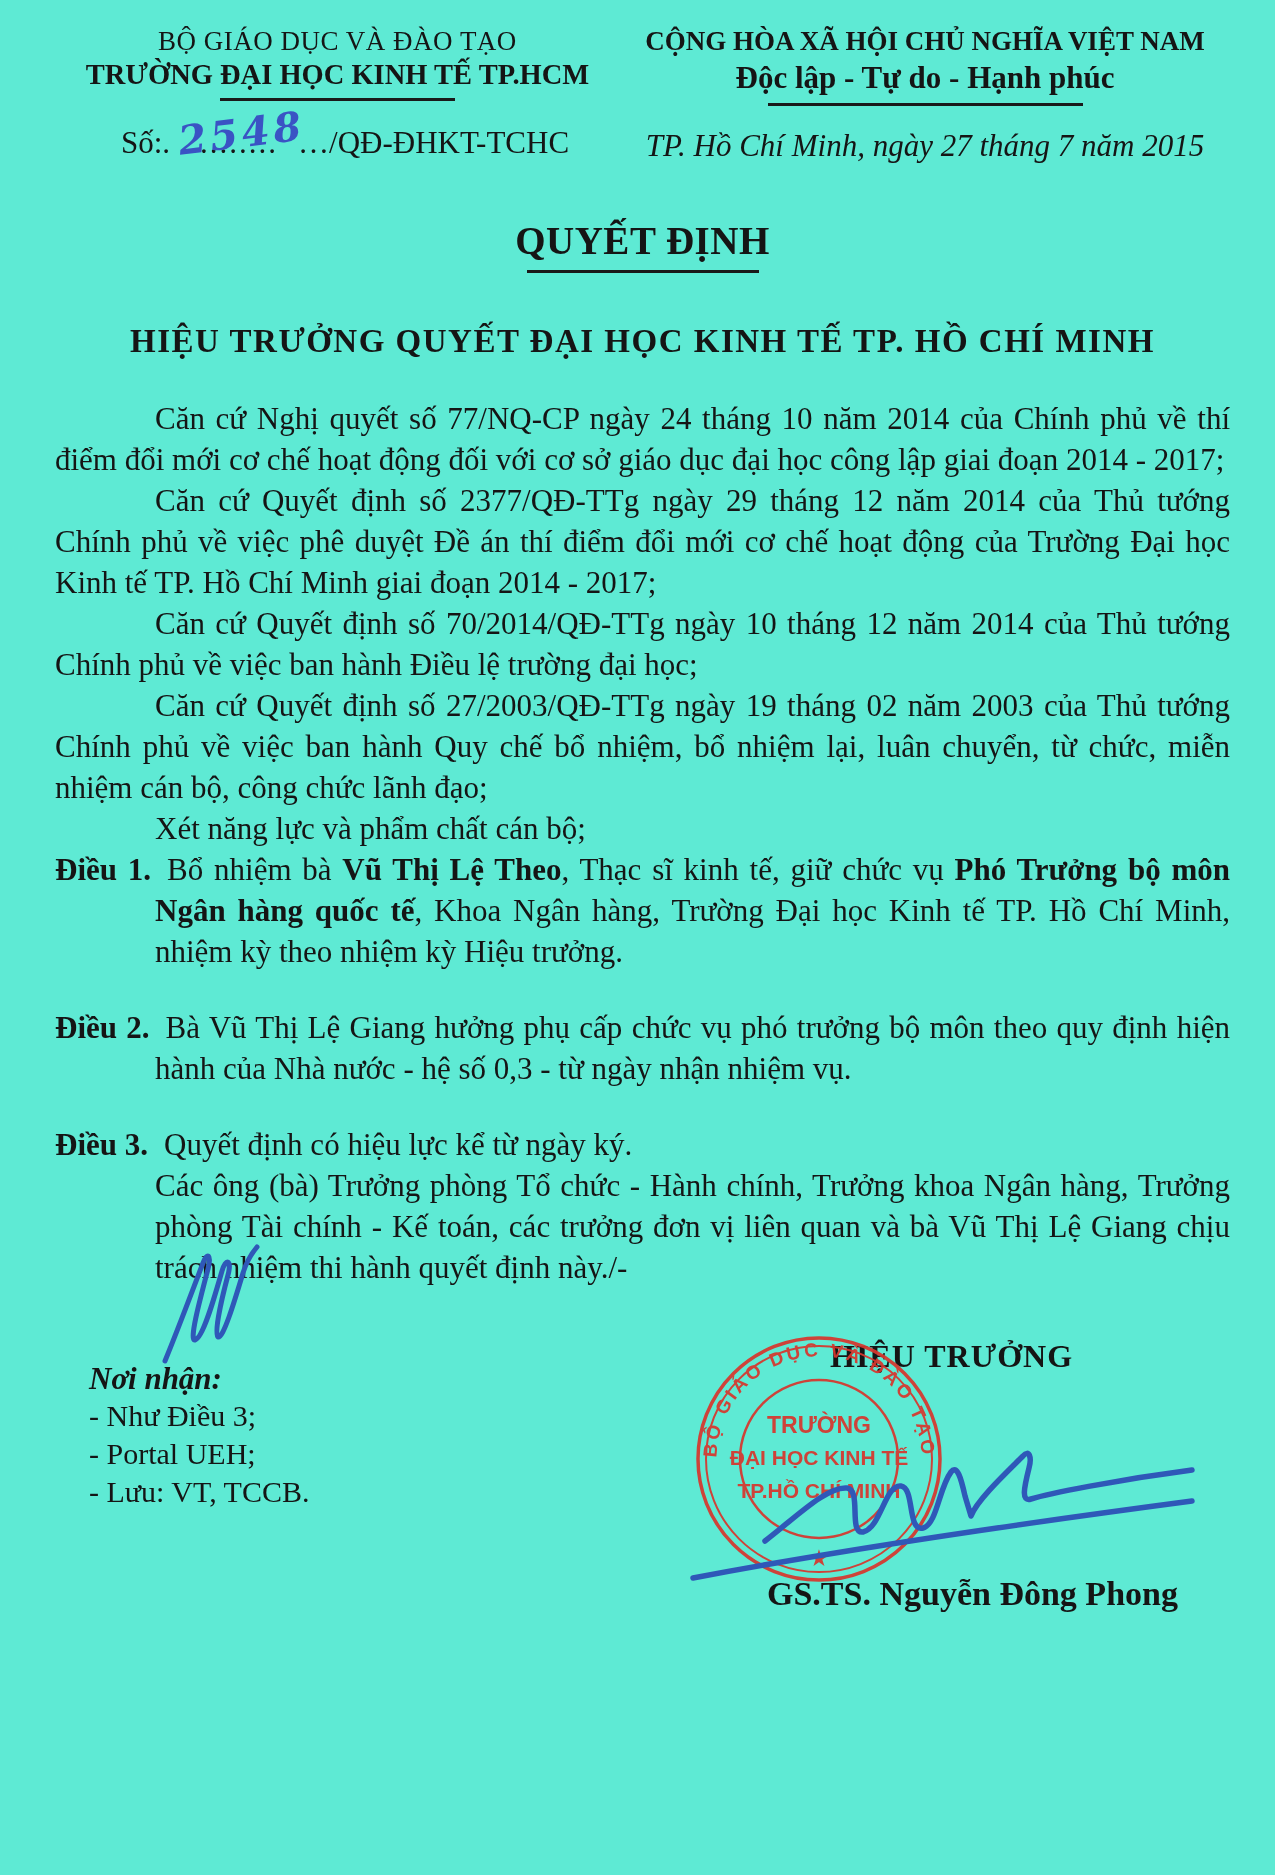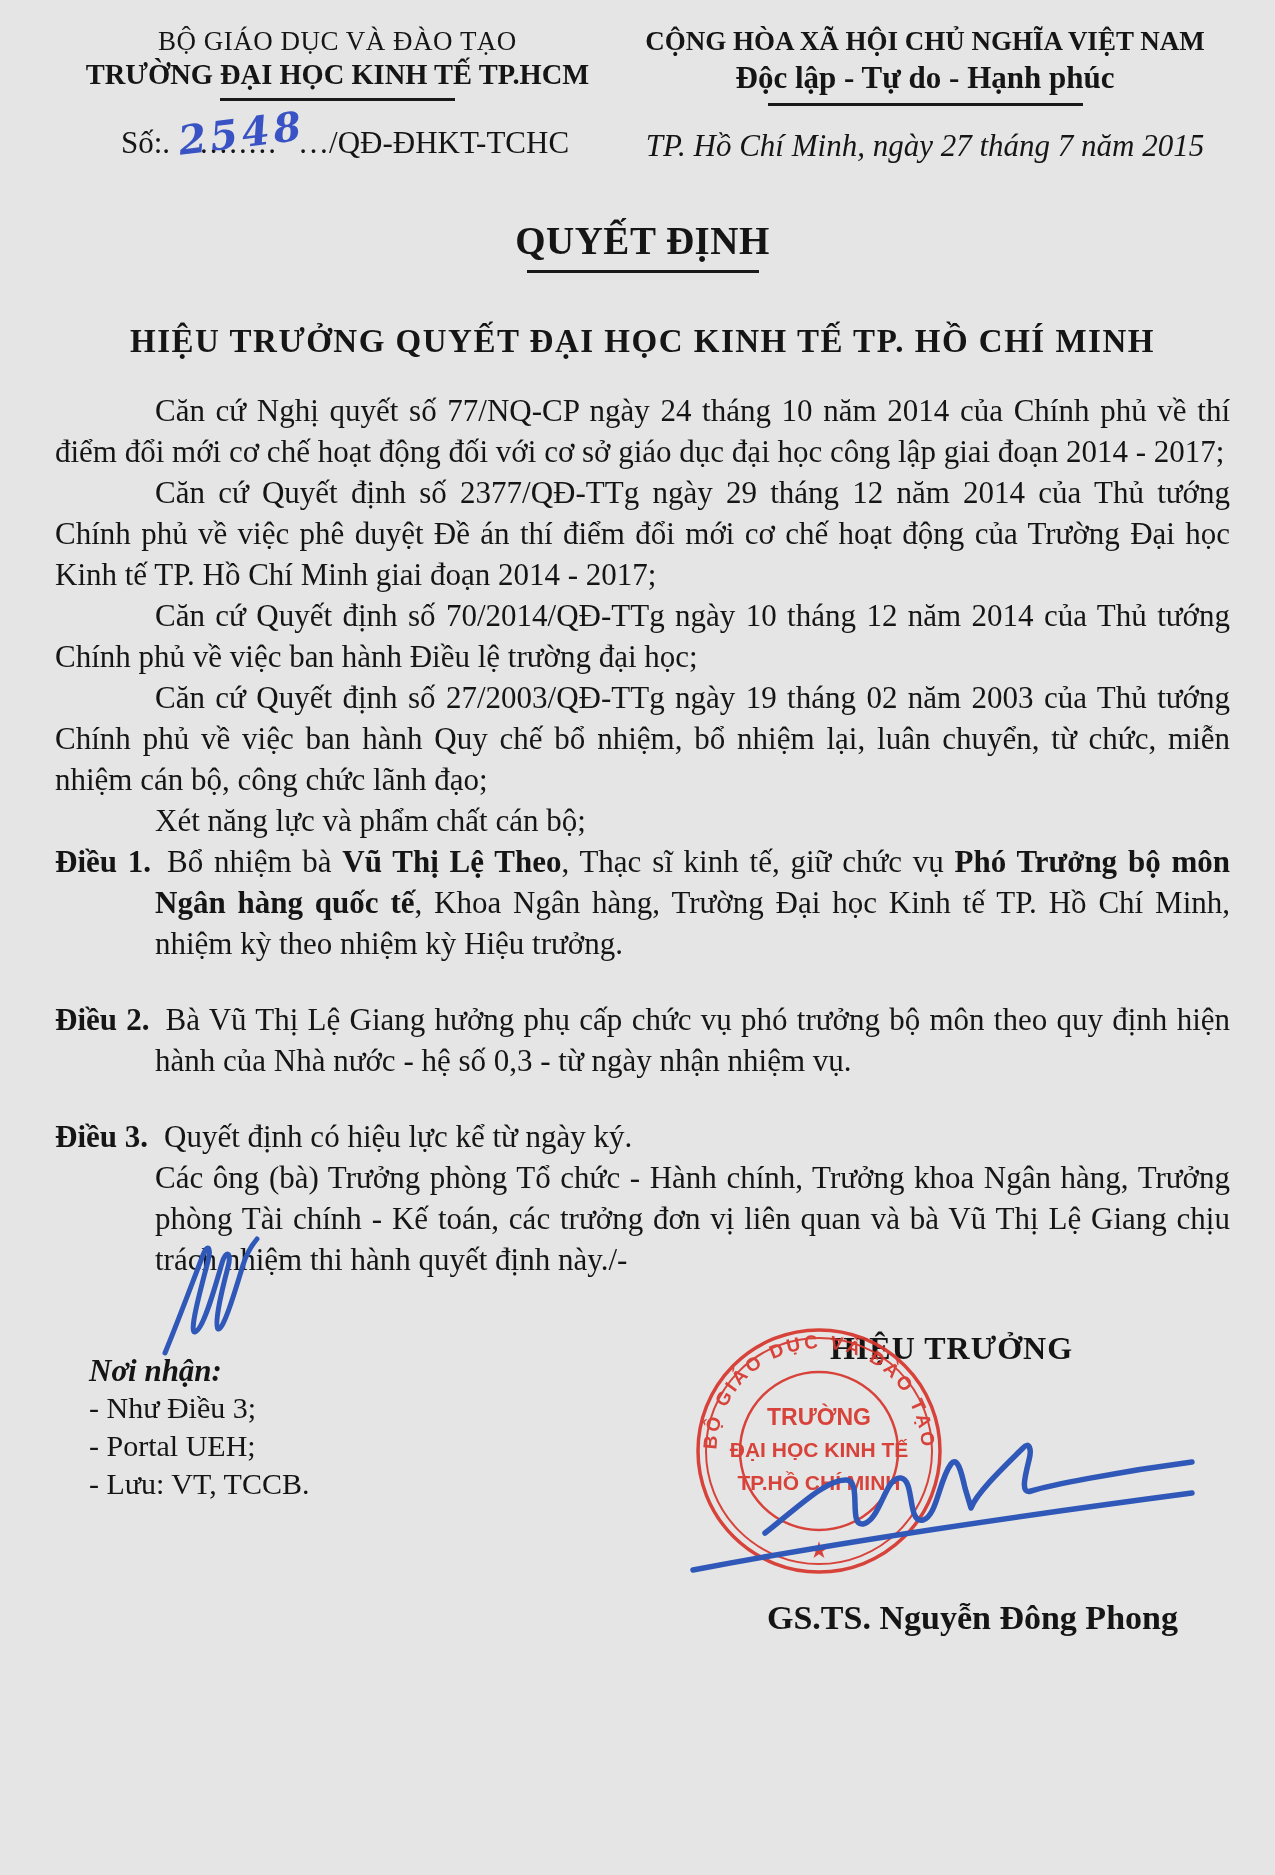--- a/index.html
+++ b/index.html
@@ -1,20 +1,20 @@
 <!DOCTYPE html>
 <html><head>
 <meta charset="utf-8">
 <style>
   html,body{margin:0;padding:0;background:#9a9a9a;}
   .page{
     position:relative;
     width:1275px;height:1875px;
     margin:0 auto;
-    background:#e5e5e5;
+    background:#5eead4;
     color:#151515;
     font-family:"Liberation Serif", serif;
     box-sizing:border-box;
     padding:26px 45px 5px 55px;
     overflow:hidden;
   }
   
   .hdr{display:flex;align-items:flex-start;}
   .hdr-left{width:565px;text-align:center;}
   .hdr-right{flex:1;text-align:center;}
@@ -38,21 +38,21 @@
   
   .title-block{text-align:center;margin-top:54px;}
   .doc-title{font-size:39px;font-weight:bold;letter-spacing:.5px;}
   .doc-subtitle{font-size:32px;font-weight:bold;margin-top:4px;}
   .rule-subtitle{width:232px;height:3px;}
   .issuer{
     text-align:center;font-size:33px;font-weight:bold;
     margin-top:50px;letter-spacing:1.5px;white-space:nowrap;
   }
   
-  .preamble{margin-top:30px;}
+  .preamble{margin-top:38px;}
   .preamble p{
     margin:0;font-size:31px;line-height:41px;
     text-align:justify;text-indent:100px;
   }
   .decision-heading{
     text-align:center;font-size:36px;font-weight:bold;
     margin:42px 0 36px 0;letter-spacing:.5px;
   }
   .article{
     margin:0 0 35px 0;font-size:31px;line-height:41px;
@@ -63,21 +63,21 @@
   
   .footer{position:relative;height:340px;margin-top:4px;}
   .recipients{position:absolute;left:0;top:38px;margin-left:34px;}
   .recipients-label{font-size:31px;font-weight:bold;font-style:italic;}
   .recipients div.item{font-size:30px;line-height:38px;}
   .signer-title{
     position:absolute;left:775px;top:15px;
     font-size:32px;font-weight:bold;letter-spacing:1px;white-space:nowrap;
   }
   .signer-name{
-    position:absolute;left:712px;top:284px;
+    position:absolute;left:712px;top:252px;
     font-size:34px;font-weight:bold;white-space:nowrap;
   }
   .stamp{position:absolute;left:638px;top:10px;opacity:.93;}
   .sig-ink{position:absolute;left:600px;top:115px;}
   .flourish{position:absolute;left:88px;top:-82px;}
 </style>
 </head>
 <body>
 
 <div class="page">

